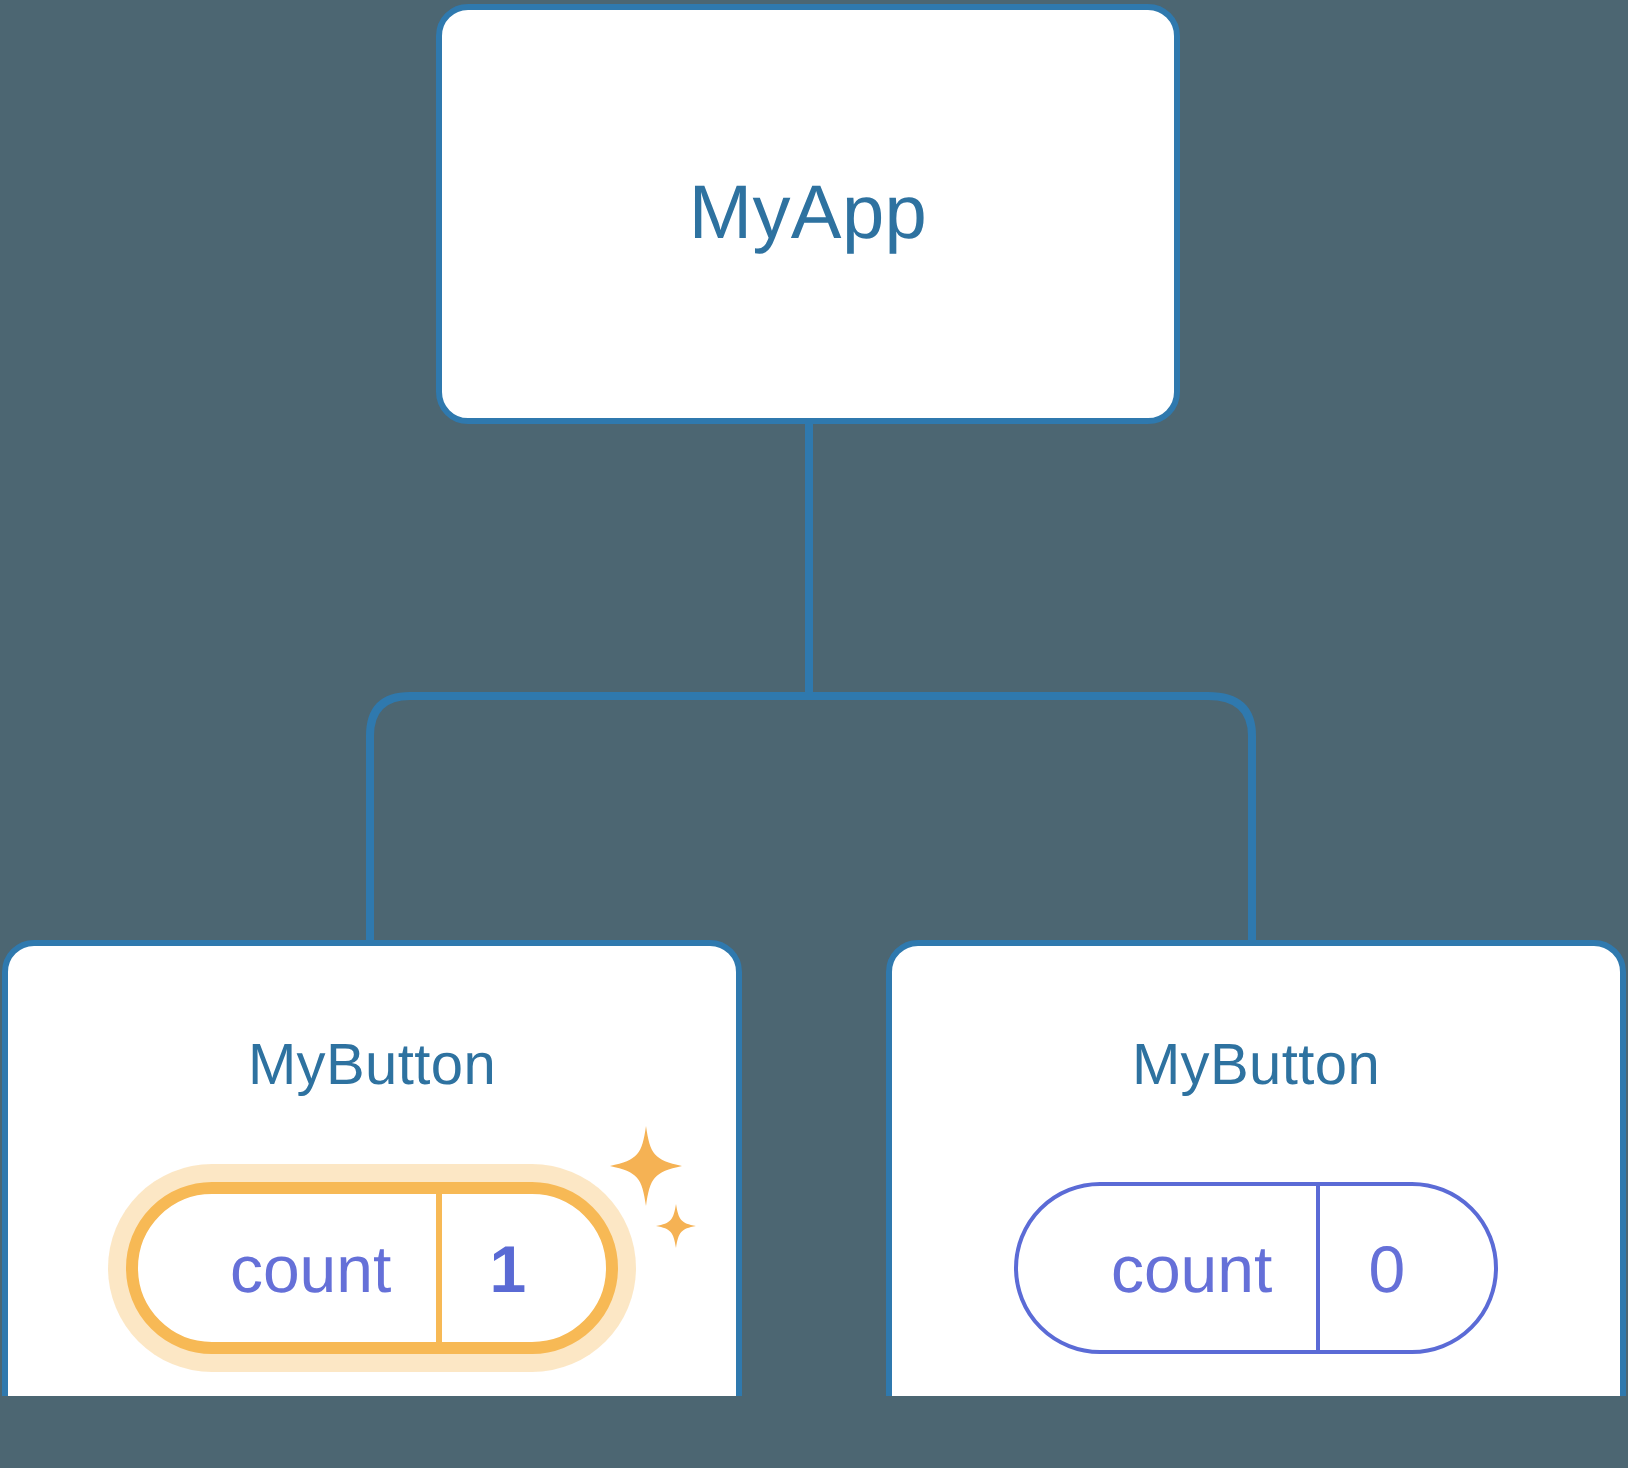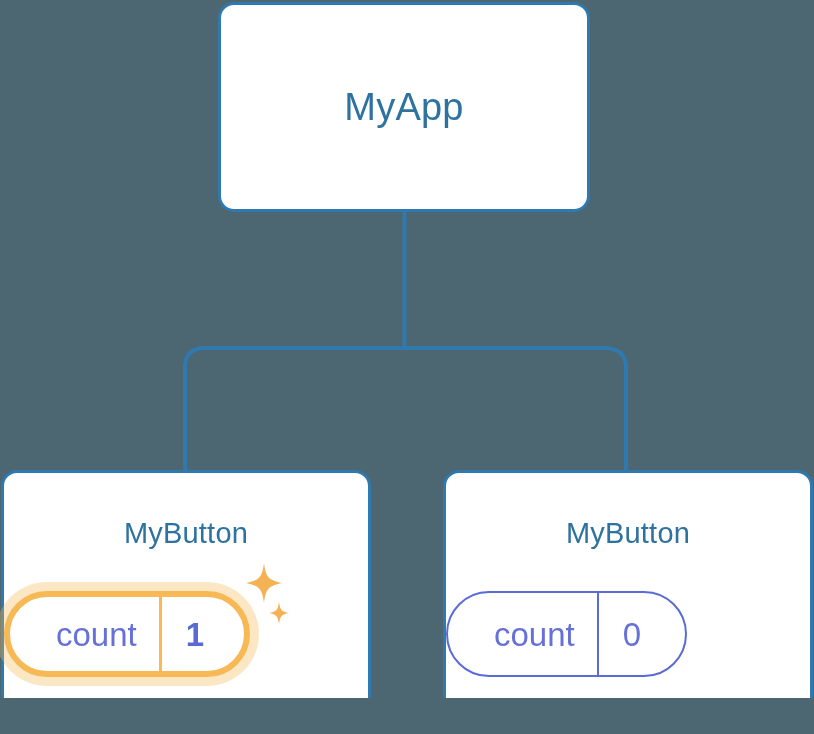--- a/index.html
+++ b/index.html
@@ -76,21 +76,21 @@
     font-size: 29px;
   }
 
   
   .pill-wrap {
     position: absolute;
     top: 118px;
     left: 0;
     right: 0;
     display: flex;
-    justify-content: flex-start;
+    justify-content: center;
   }
   .pill-holder {
     position: relative;
   }
   .pill {
     position: relative;
     display: flex;
     align-items: stretch;
     height: 86px;
     border-radius: 43px;

